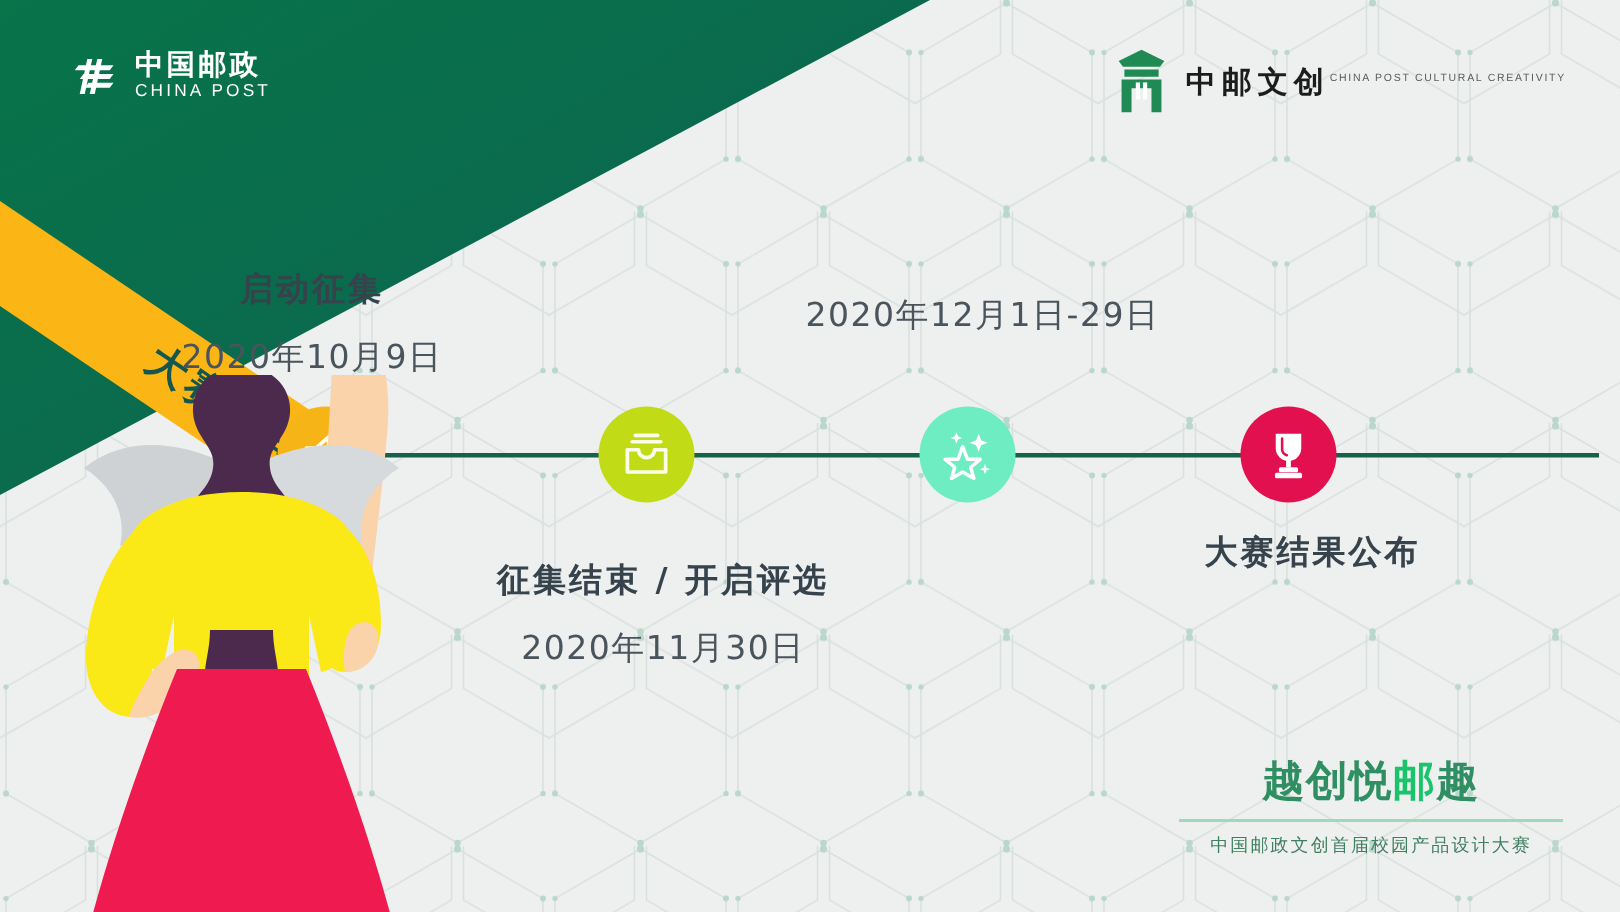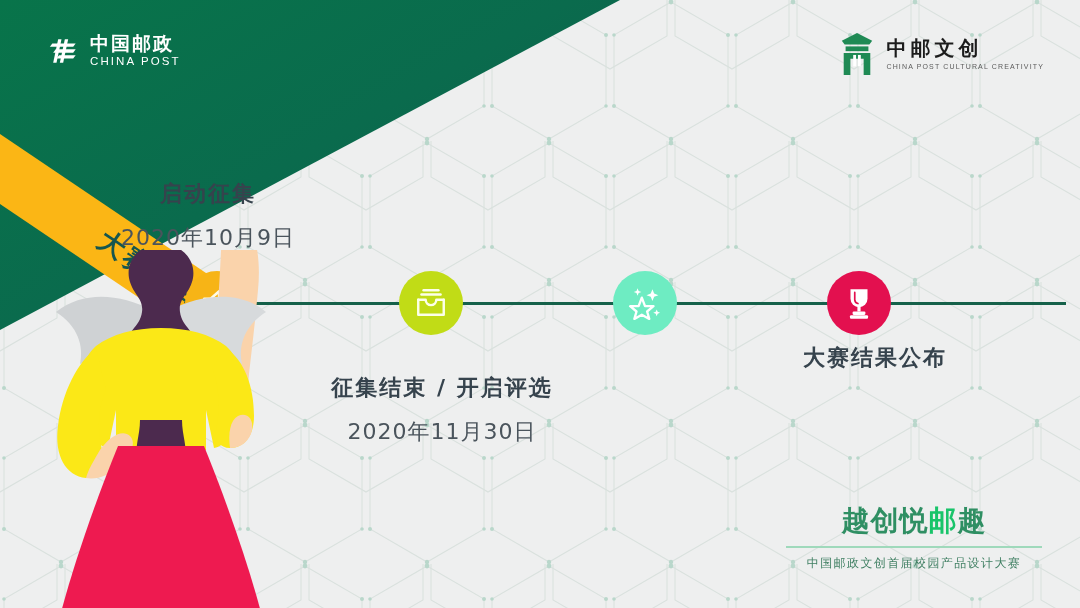--- a/index.html
+++ b/index.html
@@ -43,21 +43,21 @@
     padding-right:18px;box-sizing:border-box;
   }
   .ribbon span{
     color:#15564f;font-size:27px;font-weight:700;letter-spacing:3px;
     font-family:"DejaVu Sans","Liberation Sans",sans-serif;
   }
 
   
   .logo-cpcc{position:absolute;right:36px;top:32px;display:flex;align-items:center;gap:10px;}
   .cpcc-mark{width:38px;height:44px;}
-  .cpcc-text{display:flex;flex-direction:column;line-height:1;}
+  .cpcc-text{display:flex;flex-direction:row;line-height:1;}
   .cpcc-text .cn{
     color:#1c1c1c;font-size:20px;font-weight:700;letter-spacing:4px;
     font-family:"DejaVu Sans","Liberation Sans",sans-serif;
   }
   .cpcc-text .en{
     color:#5b5b5b;font-size:7px;letter-spacing:1.15px;margin-top:5px;
     font-family:"Liberation Sans",sans-serif;
   }
 
   
@@ -81,21 +81,21 @@
     font-size:22px;font-weight:700;letter-spacing:2px;line-height:1.25;
     color:#36434d;font-family:"DejaVu Sans","Liberation Sans",sans-serif;
   }
   .lbl .date{
     font-size:22px;letter-spacing:1px;margin-top:15px;color:#4a545c;
     font-family:"DejaVu Sans","Liberation Sans",sans-serif;
   }
   .l1{left:63px;top:180px;width:290px;}
   .l2{left:277px;top:374px;width:330px;}
   .l3{left:490px;top:180px;width:330px;}
-  .l4{left:725px;top:344px;width:300px;}
+  .l4{left:725px;top:355px;width:300px;}
 
   
   .character{position:absolute;left:0px;top:250px;width:330px;height:358px;}
 
   
   .slogan{position:absolute;right:32px;bottom:36px;width:268px;text-align:center;}
   .slogan .big{
     font-size:28px;font-weight:700;letter-spacing:1px;color:#2f8f63;
     font-family:"DejaVu Sans","Liberation Sans",sans-serif;line-height:1.1;
     white-space:nowrap;
@@ -224,20 +224,21 @@
 
   <div class="lbl l1">
     <div class="title">启动征集</div>
     <div class="date">2020年10月9日</div>
   </div>
   <div class="lbl l2">
     <div class="title">征集结束 / 开启评选</div>
     <div class="date">2020年11月30日</div>
   </div>
   <div class="lbl l3">
+    <div class="date">2020年12月1日-29日</div>
   </div>
   <div class="lbl l4">
     <div class="title">大赛结果公布</div>
   </div>
 
   <svg class="character" viewBox="0 0 330 358">
 
     <path d="M236 -48 C252 -30 262 0 258 40 C254 86 248 128 244 170 C242 188 226 192 220 176 C214 150 214 100 218 56 C220 20 222 -10 222 -34 Z" fill="#fad3ab"></path>
     <path d="M244 170 C246 182 240 192 230 192 C220 192 214 184 216 172 Z" fill="#fad3ab"></path>
 

